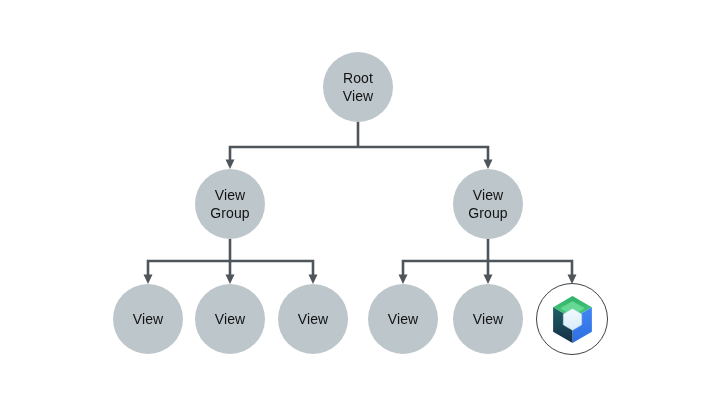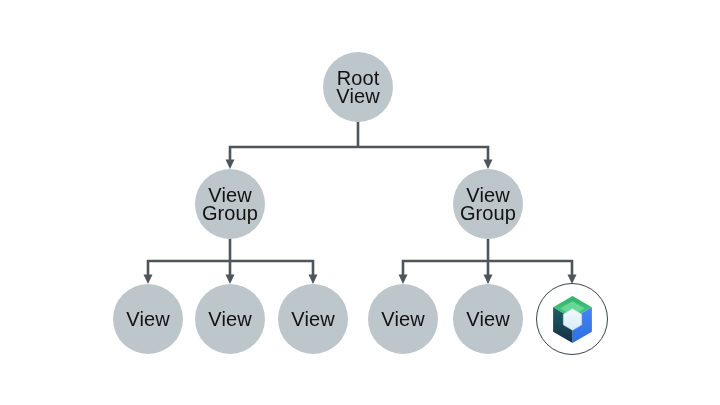--- a/index.html
+++ b/index.html
@@ -21,21 +21,21 @@
     position: absolute;
     width: 70px; height: 70px;
     border-radius: 50%;
     background: #BDC6CB;
     transform: translate(-50%, -50%);
     display: flex;
     align-items: center;
     justify-content: center;
     text-align: center;
     color: #121212;
-    font-size: 20px;
+    font-size: 14px;
     line-height: 18px;
     white-space: pre-line;
     letter-spacing: 0.1px;
   }
   .node.logo-node {
     width: 72px; height: 72px;
     background: #ffffff;
     border: 1.5px solid #3C4247;
     box-sizing: border-box;
   }

